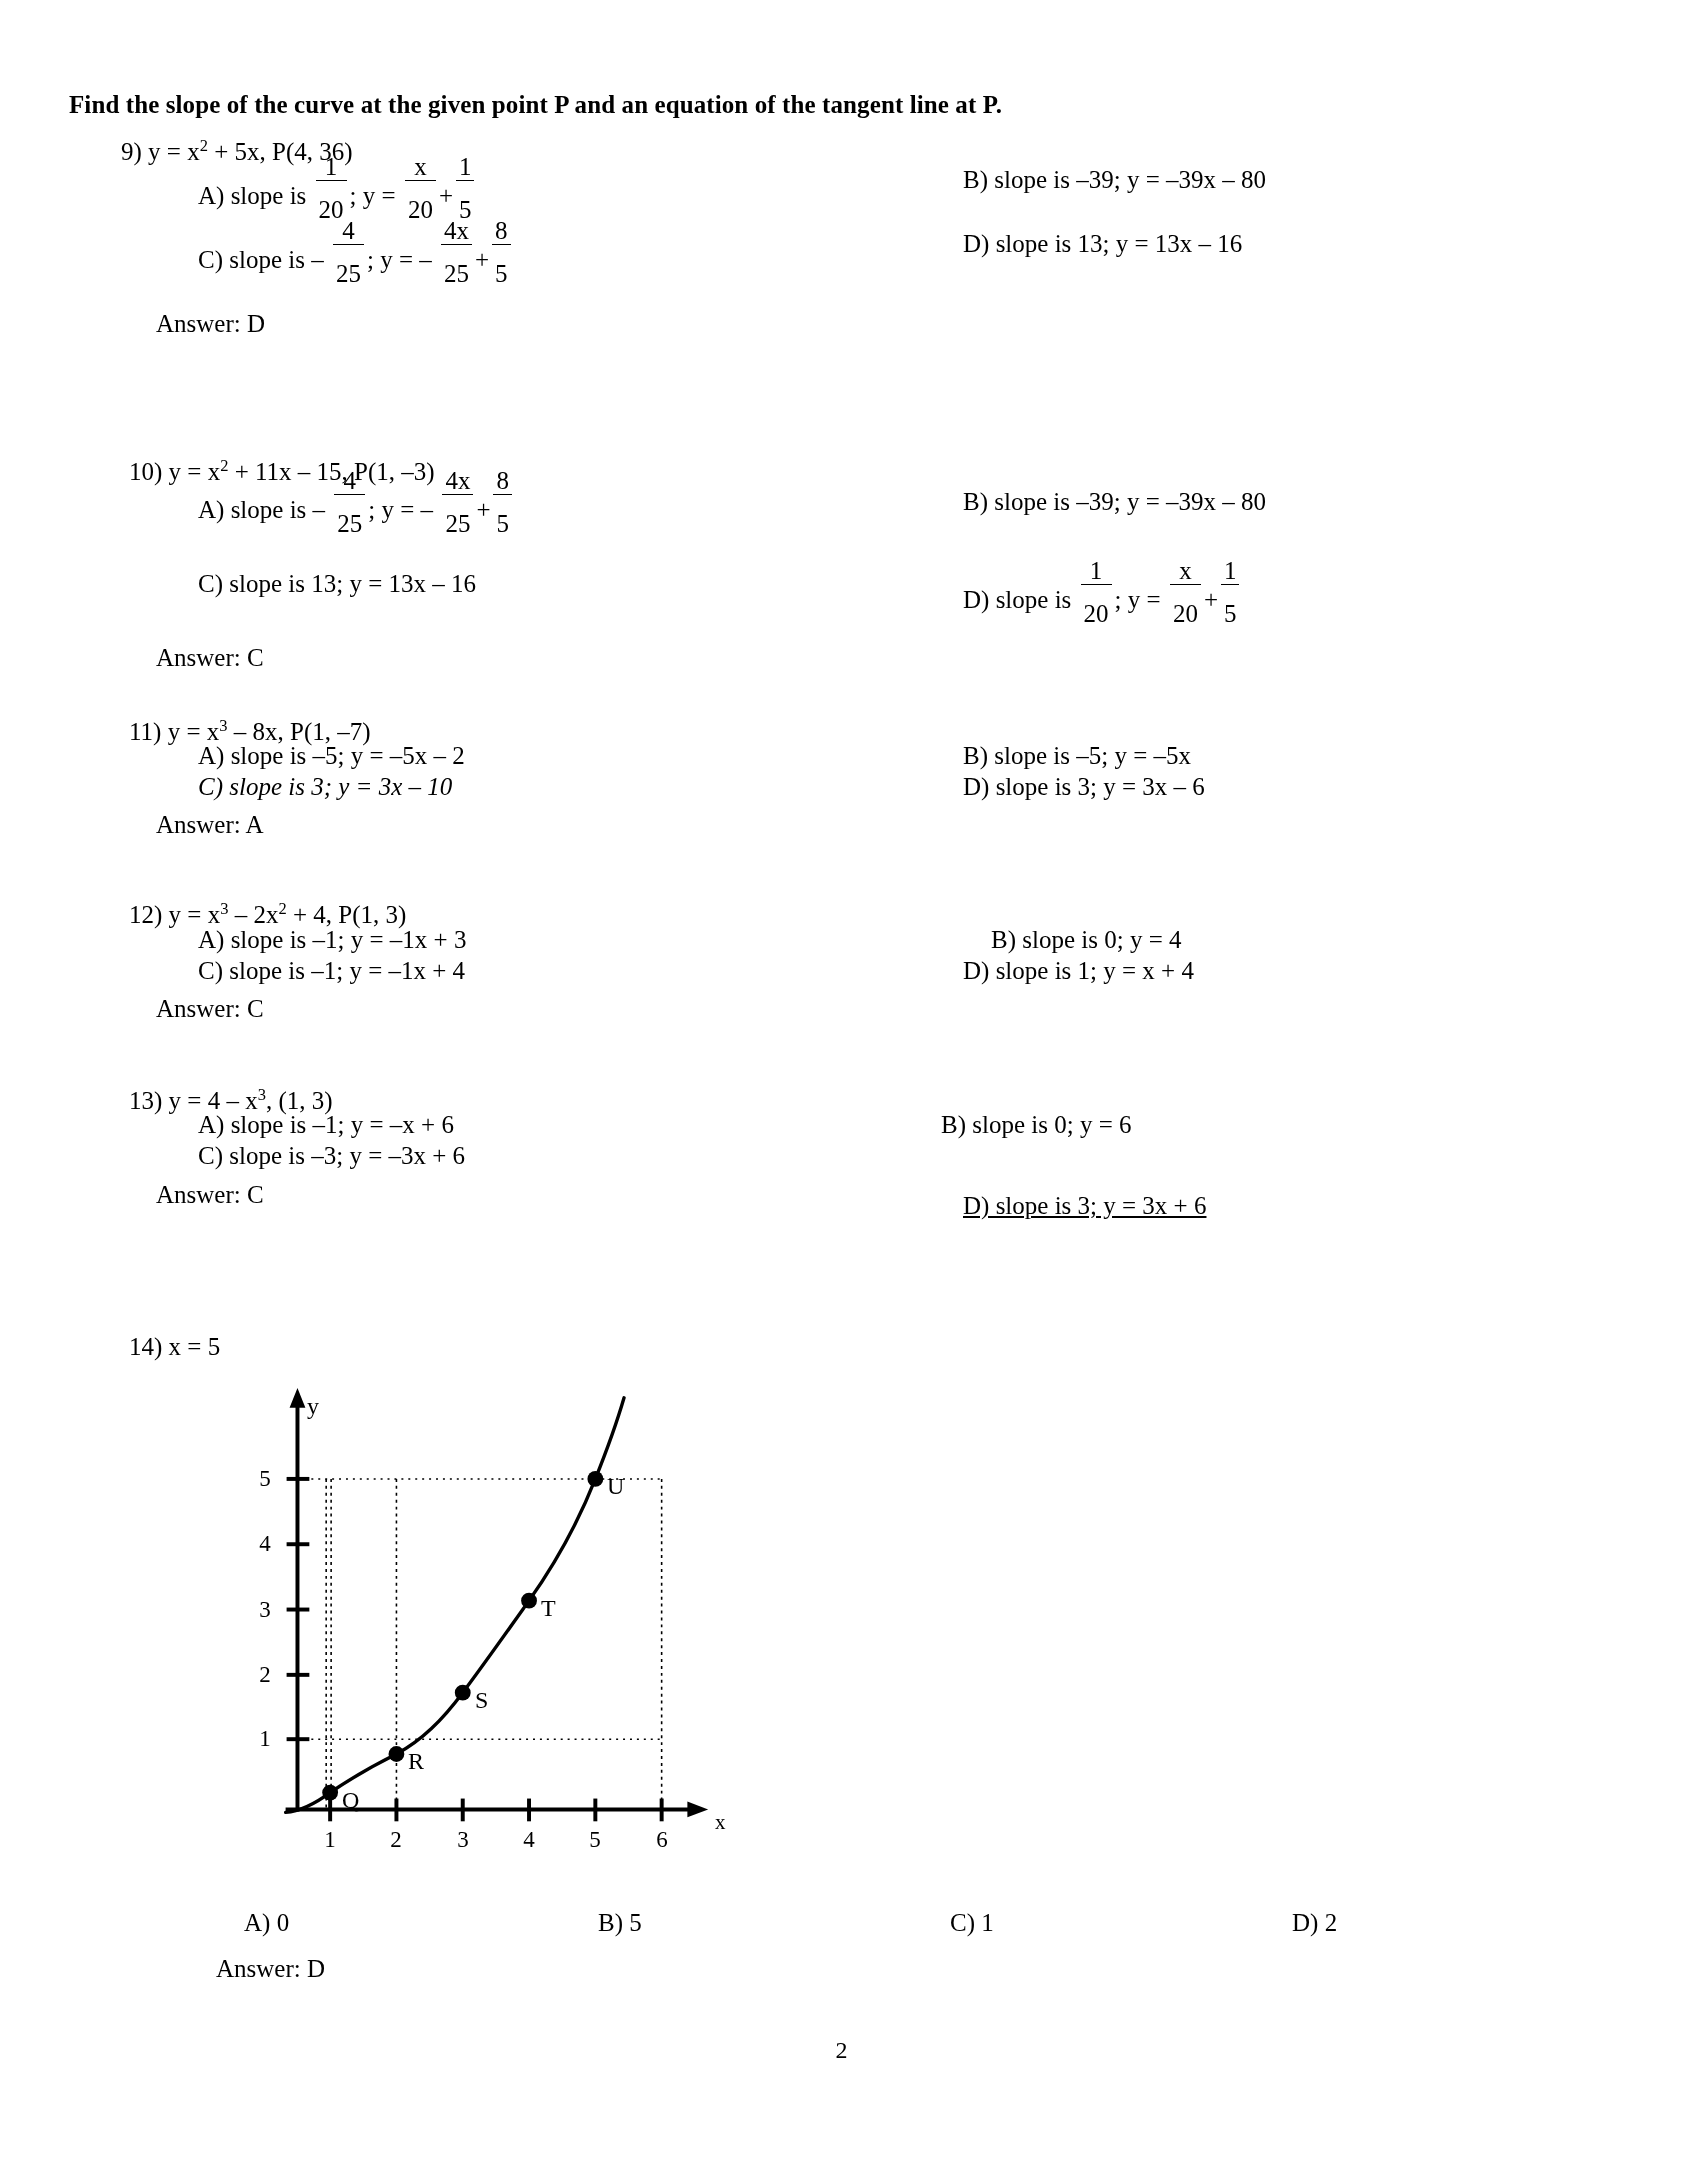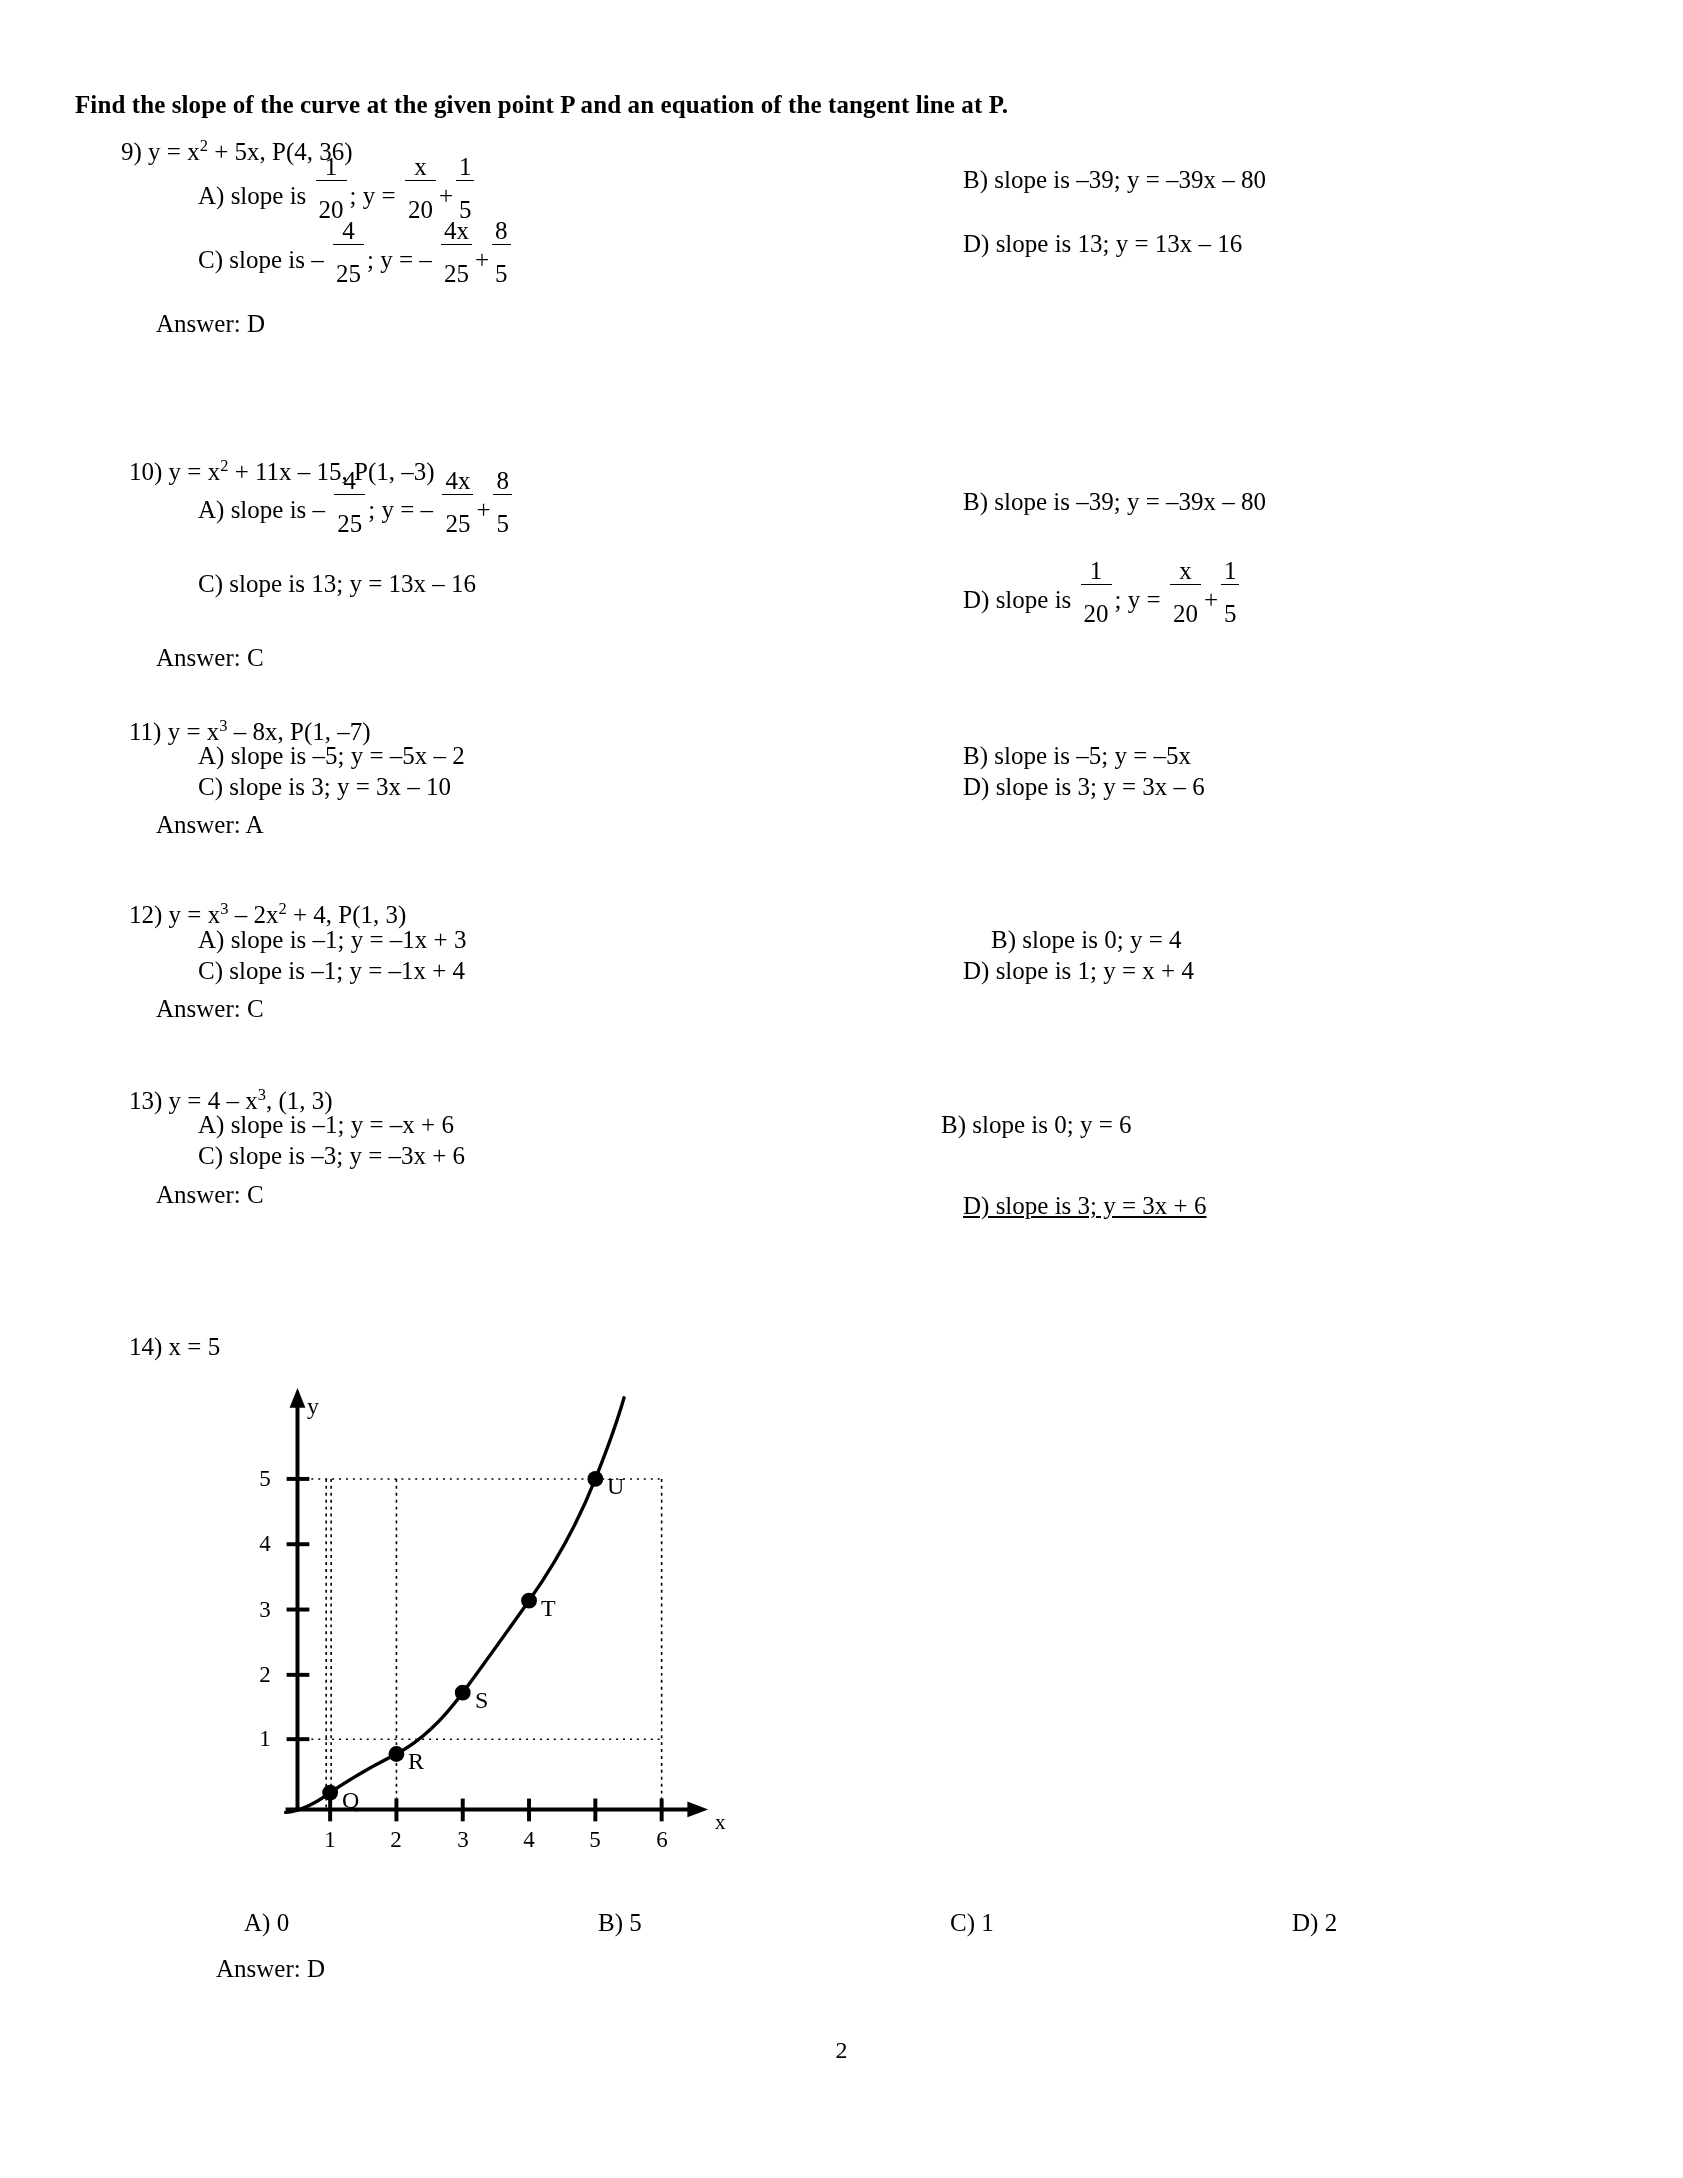--- a/index.html
+++ b/index.html
@@ -22,21 +22,20 @@
     height: 2178px;
   }
 
   
   .section-head {
     position: absolute;
     font-size: 25px;
     font-weight: bold;
     letter-spacing: 0.1px;
     white-space: nowrap;
-    margin-left: 6px;
   }
   .qnum {
     position: absolute;
     font-size: 25px;
     white-space: nowrap;
     margin-top: 8px;
   }
   .opt {
     position: absolute;
     font-size: 25px;
@@ -143,21 +142,21 @@
   </div>
 
   <div class="ans" style="left:156px; top:644px;">Answer:  C</div>
 
   <div class="qnum" style="left:129px; top:710px;">
     <span>11)</span>
     <span>y = x</span><sup class="exp">3</sup><span> – 8x, P(1, –7)</span>
   </div>
   <div class="opt" style="left:198px; top:742px;">A) slope is –5; y = –5x – 2</div>
   <div class="opt" style="left:963px; top:742px;">B) slope is –5; y = –5x</div>
-  <div class="opt" style="left:198px; top:773px;">C) slope is 3; y = 3x – 10</div>
+  <div class="opt" style="left:198px; top:773px;font-style:italic;">C) slope is 3; y = 3x – 10</div>
   <div class="opt" style="left:963px; top:773px;">D) slope is 3; y = 3x – 6</div>
   <div class="ans" style="left:156px; top:811px;">Answer:  A</div>
 
   <div class="qnum" style="left:129px; top:893px;">
     <span>12)</span>
     <span>y = x</span><sup class="exp">3</sup><span> – 2x</span><sup class="exp">2</sup><span> + 4, P(1, 3)</span>
   </div>
   <div class="opt" style="left:198px; top:926px;">A) slope is –1; y = –1x + 3</div>
   <div class="opt" style="left:963px; top:926px;margin-left:28px;">B) slope is 0; y = 4</div>
   <div class="opt" style="left:198px; top:957px;">C) slope is –1; y = –1x + 4</div>

